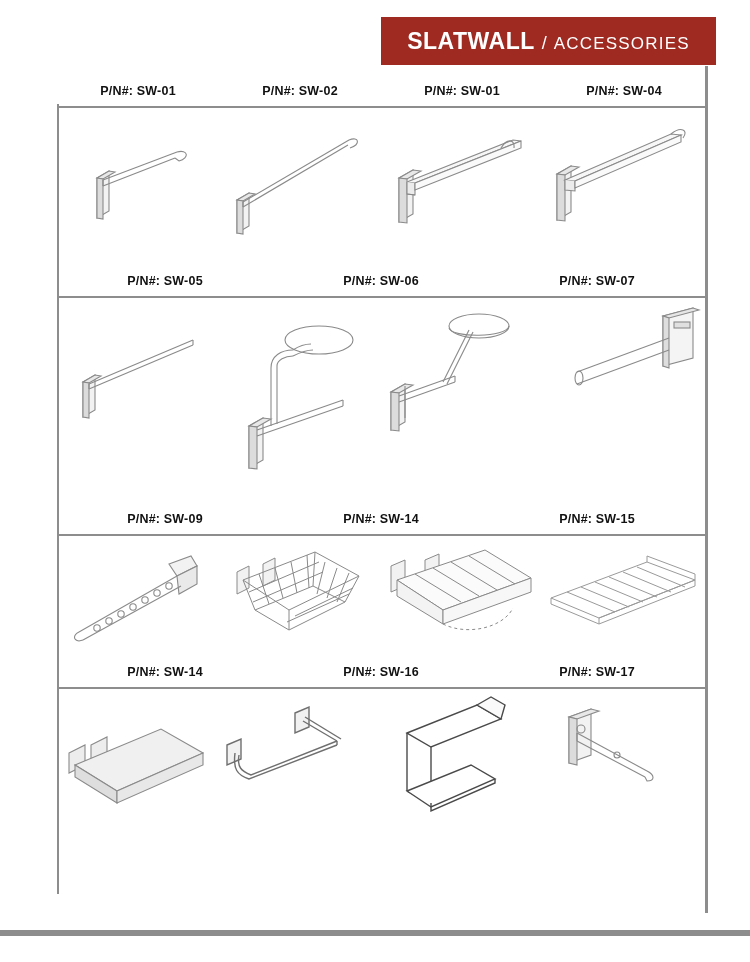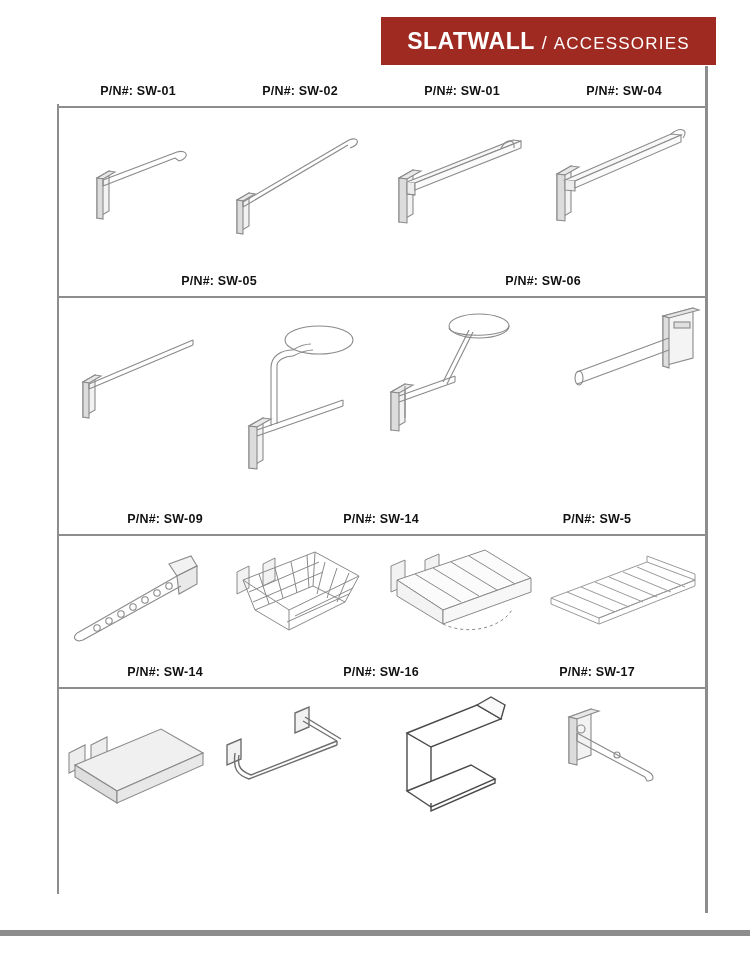--- a/index.html
+++ b/index.html
@@ -208,20 +208,21 @@
       </svg>
     </div>
 
   </div>
 </div>
 
 <div class="row" style="top:262px;margin-top:12px;">
   <div class="labels">
     <div class="label-cell">P/N#: SW-05</div>
     <div class="label-cell">P/N#: SW-06</div>
+    <div class="label-cell">P/N#: SW-07</div>
   </div>
   <div class="row-rule"></div>
   <div class="cells" style="height:190px;">
 
     <div class="cell">
       <svg class="art" viewBox="0 0 162 190">
         <g fill="none" stroke="#8a8a8a" stroke-width="1.1">
           <polygon points="26,84 38,77 38,112 26,119" fill="#f2f2f2"></polygon>
           <polygon points="26,84 38,77 44,78 32,85" fill="#e8e8e8"></polygon>
           <polygon points="26,84 32,85 32,120 26,119" fill="#dcdcdc"></polygon>
@@ -291,21 +292,21 @@
       </svg>
     </div>
 
   </div>
 </div>
 
 <div class="row" style="top:512px;">
   <div class="labels">
     <div class="label-cell">P/N#: SW-09</div>
     <div class="label-cell">P/N#: SW-14</div>
-    <div class="label-cell">P/N#: SW-5</div>
+    <div class="label-cell">P/N#: SW-15</div>
   </div>
   <div class="row-rule"></div>
   <div class="cells" style="height:155px;">
 
     <div class="cell">
       <svg class="art" viewBox="0 0 162 155">
         <g fill="none" stroke="#8a8a8a" stroke-width="1.1">
 
           <polygon points="112,28 134,20 140,30 120,40" fill="#f2f2f2"></polygon>
           <polygon points="120,40 140,30 140,48 122,58" fill="#e9e9e9"></polygon>

